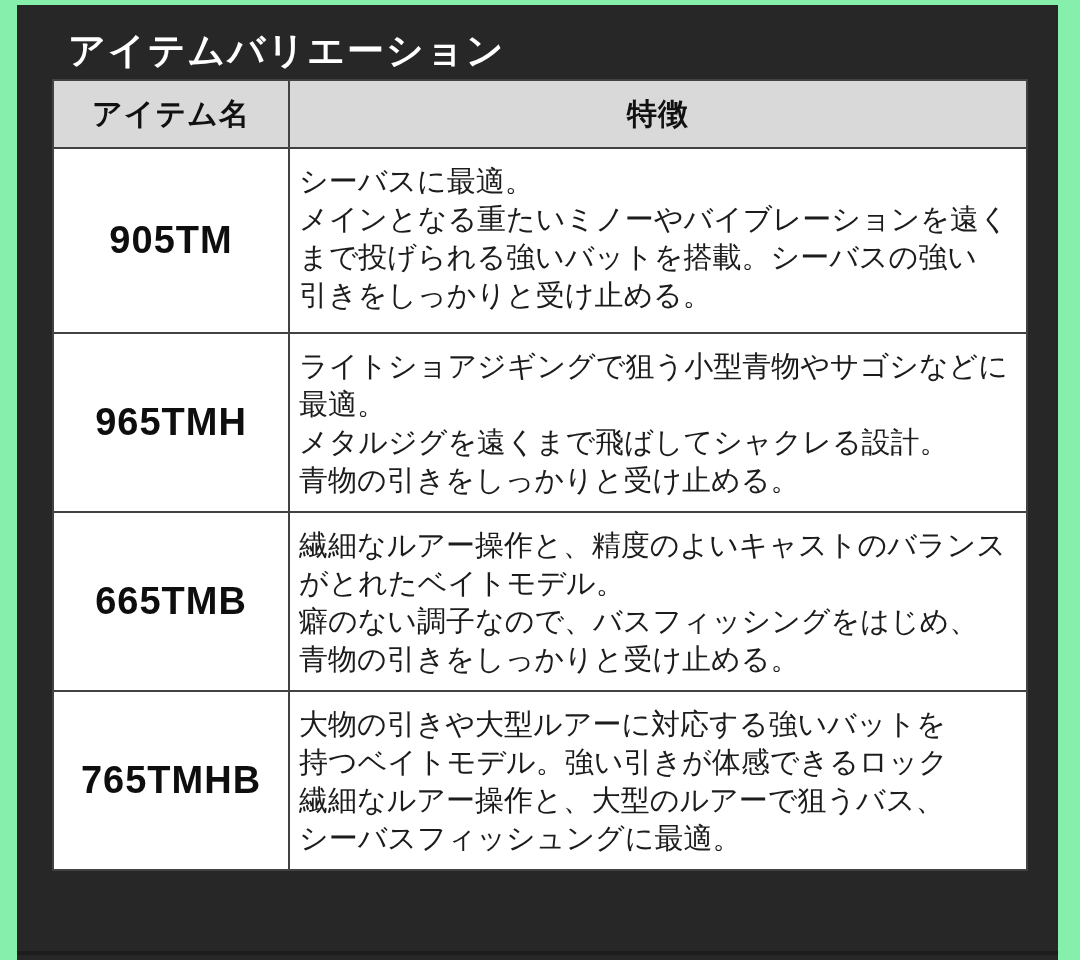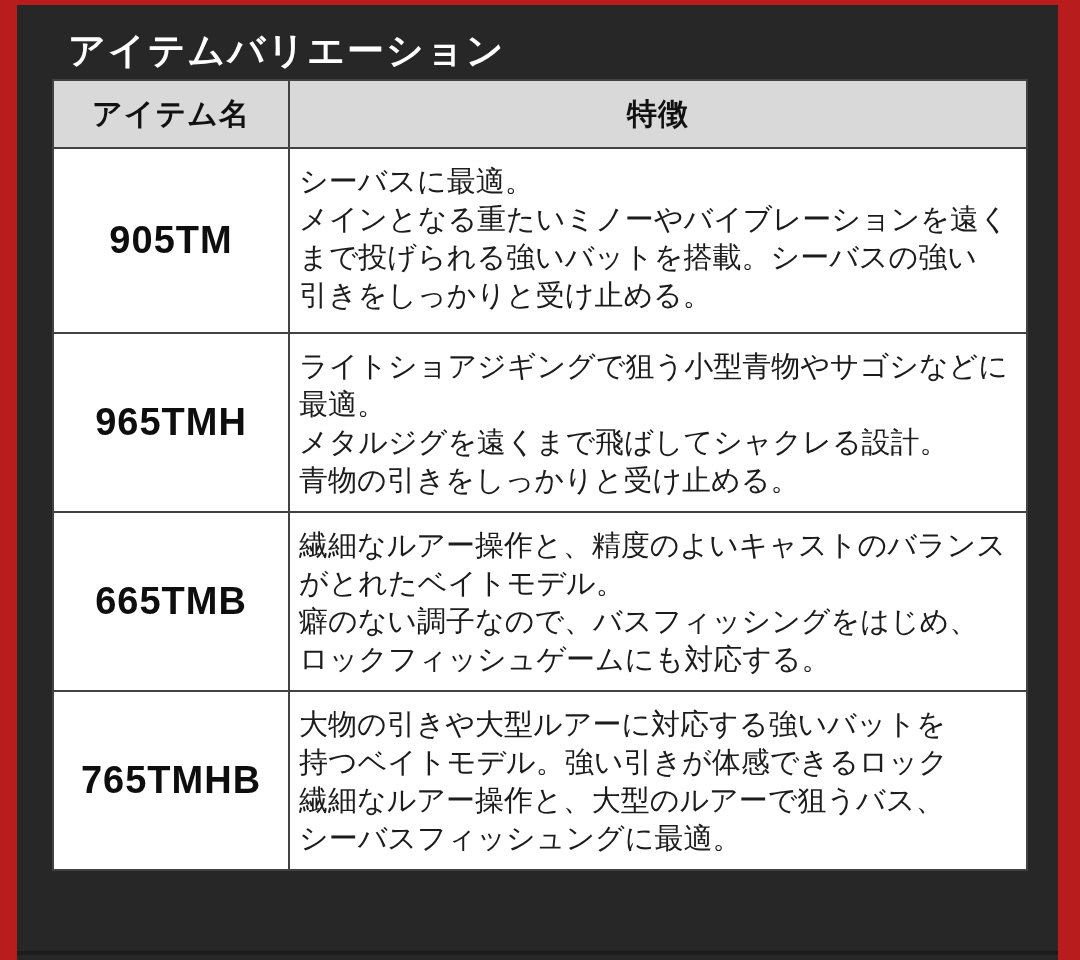--- a/index.html
+++ b/index.html
@@ -2,21 +2,21 @@
 <html lang="ja"><head>
 <meta charset="utf-8">
 <style>
   * { margin: 0; padding: 0; box-sizing: border-box; }
   html, body {
     width: 1080px; height: 960px;
     font-family: "Liberation Sans", "DejaVu Sans", sans-serif;
     background: #d5d8d9;
     overflow: hidden;
   }
-  .stage { position: relative; width: 1080px; height: 960px; background: #b91c1c; }
+  .stage { position: relative; width: 1080px; height: 960px; background: #86efac; }
 
   .dark-panel {
     position: absolute;
     left: 17px; top: 5px;
     width: 1041px; height: 955px;
     background: #272727;
   }
 
   .panel-title {
     position: absolute;
@@ -118,21 +118,21 @@
           <td class="desc-cell">ライトショアジギングで狙う小型青物やサゴシなどに
 最適。
 メタルジグを遠くまで飛ばしてシャクレる設計。
 青物の引きをしっかりと受け止める。</td>
         </tr>
         <tr class="row-3">
           <td class="item-cell">665TMB</td>
           <td class="desc-cell">繊細なルアー操作と、精度のよいキャストのバランス
 がとれたベイトモデル。
 癖のない調子なので、バスフィッシングをはじめ、
-ロックフィッシュゲームにも対応する。</td>
+青物の引きをしっかりと受け止める。</td>
         </tr>
         <tr class="row-4">
           <td class="item-cell">765TMHB</td>
           <td class="desc-cell">大物の引きや大型ルアーに対応する強いバットを
 持つベイトモデル。強い引きが体感できるロック
 繊細なルアー操作と、大型のルアーで狙うバス、
 シーバスフィッシュングに最適。</td>
         </tr>
       </tbody>
     </table>

